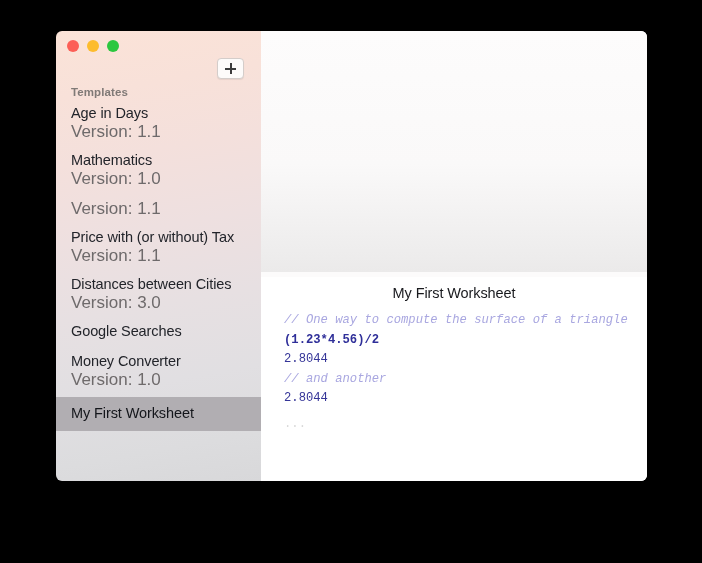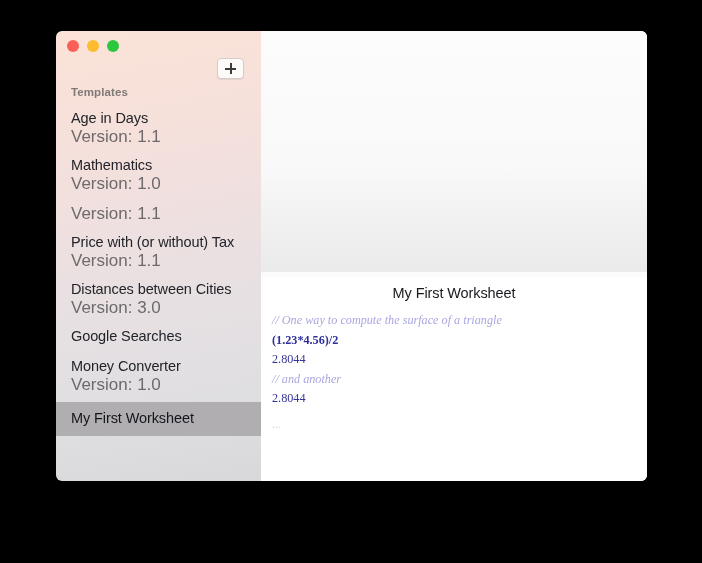--- a/index.html
+++ b/index.html
@@ -133,21 +133,21 @@
   }
   .item-version {
     display: block;
     font-size: 17px;
     color: #6e6a6b;
     line-height: 15px;
     margin-top: 2px;
   }
   .sidebar-item.selected .item-title { color: #14161b; }
 
-  #templates-list { margin-top: 5px; }
+  #templates-list { }
   #local-list { margin-top: 4px; }
   #local-list .sidebar-item { padding-top: 8px; padding-bottom: 9px; }
 
   
   #content {
     position: relative;
     flex: 1 1 auto;
     background: #fcfbfb;
     overflow: hidden;
   }
@@ -192,23 +192,23 @@
     text-align: center;
     font-size: 14.5px;
     color: #18191d;
     margin: 0;
     padding: 8px 0 0 0;
     font-weight: normal;
     letter-spacing: -0.1px;
   }
 
   #code-block {
-    margin: 10px 0 0 0;
+    margin: 10px 0 0 12px;
     padding: 0 6px;
-    font-family: Liberation Serif, serif;
+    font-family: Liberation Mono, monospace;
     font-size: 12.2px;
     line-height: 19.5px;
   }
   .code-line {
     white-space: pre;
     padding-left: 5px;
   }
   .code-line.comment {
     color: #a9a7e0;
     font-style: italic;

